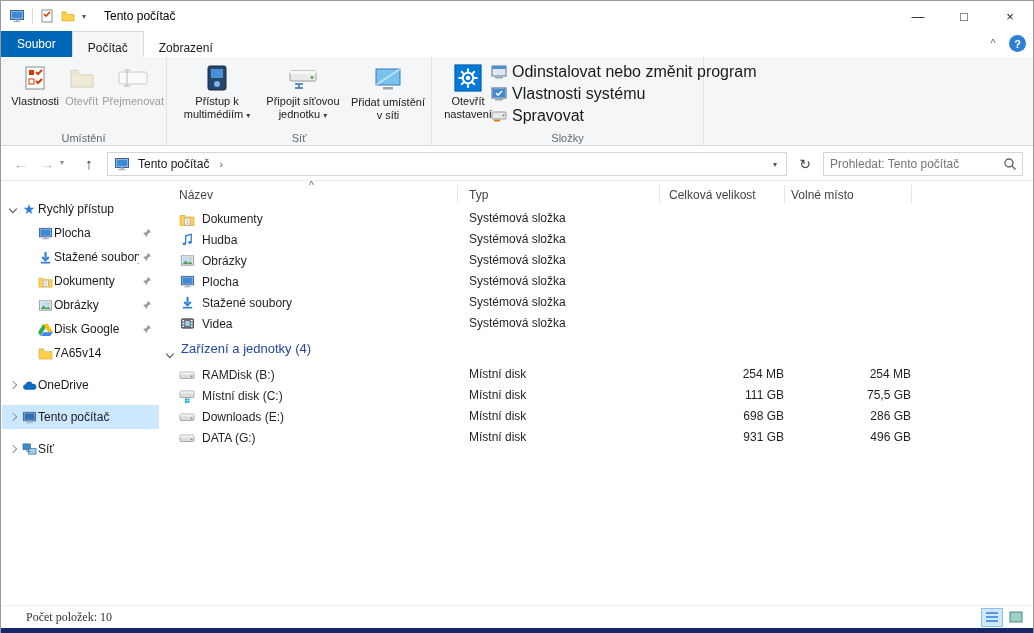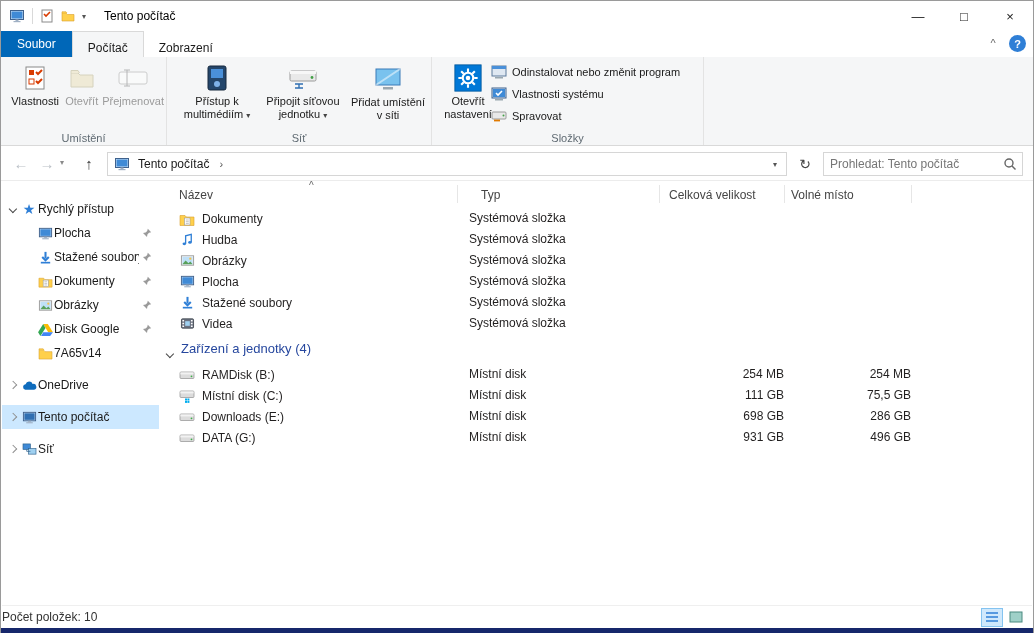--- a/index.html
+++ b/index.html
@@ -33,21 +33,21 @@
   .rgroup .gname{position:absolute;bottom:1px;left:0;right:0;text-align:center;font-size:11px;color:#5f6a72;}
   .g1{left:0;width:166px;}.g2{left:166px;width:265px;}.g3{left:431px;width:272px;}
   .bigbtns{display:flex;align-items:center;padding:3px 2px 0 8px;}
   .bigbtn{display:flex;flex-direction:column;align-items:center;padding-top:3px;}
   .bigbtn .bicon{height:30px;display:flex;align-items:center;justify-content:center;}
   .blabel{font-size:11px;line-height:13px;text-align:center;color:#1a1a1a;margin-top:2px;}
   .bigbtn.disabled .blabel{color:#9b9b9b;}
   .bigbtn.disabled svg{opacity:.45;}
   .dd{font-size:8px;color:#444;}
   .sysstack{position:absolute;left:58px;top:4px;}
-  .stackitem{height:22px;display:flex;align-items:center;font-size:11px;color:#1a1a1a;white-space:nowrap;}
+  .stackitem{height:22px;display:flex;align-items:center;font-size:16px;color:#1a1a1a;white-space:nowrap;}
   .stackitem .micon{width:18px;display:flex;justify-content:center;margin-right:4px;}
   
   .addressrow{position:absolute;top:145px;left:0;right:0;height:35px;background:#fff;border-bottom:1px solid #ececec;}
   .navbtn{position:absolute;top:6px;width:24px;height:24px;line-height:24px;text-align:center;font-size:15px;}
   .nav-disabled{color:#b9bfc6;}
   .nav-enabled{color:#3a3a3a;}
   .histdd{position:absolute;left:59px;top:12px;font-size:8px;color:#8a8a8a;}
   .addrbox{position:absolute;left:106px;right:246px;top:6px;height:24px;border:1px solid #d6d6d6;background:#fff;display:flex;align-items:center;}
   .addricon{width:16px;height:16px;margin:0 5px 0 6px;display:flex;}
   .crumb{font-size:12px;color:#1a1a1a;padding:0 3px;}
@@ -69,35 +69,35 @@
   .chev.d{transform:rotate(45deg);border-color:#4a4a4a;}
   .sicon{width:18px;display:flex;justify-content:center;align-items:center;}
   .lvl1{padding-left:34px;}
   .slabel{margin-left:0;font-size:12px;color:#1a1a1a;flex:1;white-space:nowrap;overflow:hidden;}
   .pin{width:16px;margin-right:4px;display:flex;justify-content:center;}
   .side-gap{height:8px;}
   
   .main{position:absolute;left:158px;right:1px;top:180px;bottom:28px;background:#fff;overflow:hidden;}
   .colheaders{position:relative;height:27px;}
   .colh{position:absolute;top:7px;font-size:12px;color:#454545;}
-  .h-name{left:20px;}.h-type{left:322px;}.h-total{left:510px;}.h-free{left:632px;}
+  .h-name{left:20px;}.h-type{left:310px;}.h-total{left:510px;}.h-free{left:632px;}
   .hsep{position:absolute;top:4px;width:1px;height:18px;background:#e6e6e6;}
   .sortglyph{position:absolute;left:150px;top:-1px;font-size:10px;color:#666;}
   .group-hdr{position:relative;height:30px;}
   .group-hdr .glabel{position:absolute;left:22px;top:0;line-height:30px;font-size:13px;color:#26479e;}
   .group-hdr .gchev{position:absolute;left:8px;top:12px;}
   .frow{height:21px;position:relative;font-size:12px;color:#211f1f;}
   .cn{position:absolute;left:20px;top:0;height:21px;display:flex;align-items:center;}
   .ficon{width:16px;height:16px;margin-right:7px;display:flex;align-items:center;justify-content:center;}
   .ct{position:absolute;left:310px;line-height:21px;}
   .ctot{position:absolute;left:470px;width:155px;line-height:21px;text-align:right;}
   .cfree{position:absolute;left:632px;width:120px;line-height:21px;text-align:right;}
   
   .statusbar{position:absolute;left:1px;right:1px;bottom:5px;height:23px;background:#fff;border-top:1px solid #efefef;display:flex;align-items:center;}
-  .count{margin-left:0;font-size:12px;color:#333;}
+  .count{margin-left:24px;font-size:12px;color:#333;font-family:Liberation Serif, serif;}
   .viewbtns{margin-left:auto;display:flex;gap:2px;margin-right:5px;}
   .vbtn{width:22px;height:19px;display:flex;align-items:center;justify-content:center;border:1px solid transparent;}
   .vbtn.active{background:#cfe8fc;border:1px solid #84c3f0;}
   .bottomstrip{position:absolute;left:0;right:0;bottom:0;height:5px;background:#16276b;}
   svg{display:block;}
 </style>
 </head>
 <body>
 
 <div class="window">

